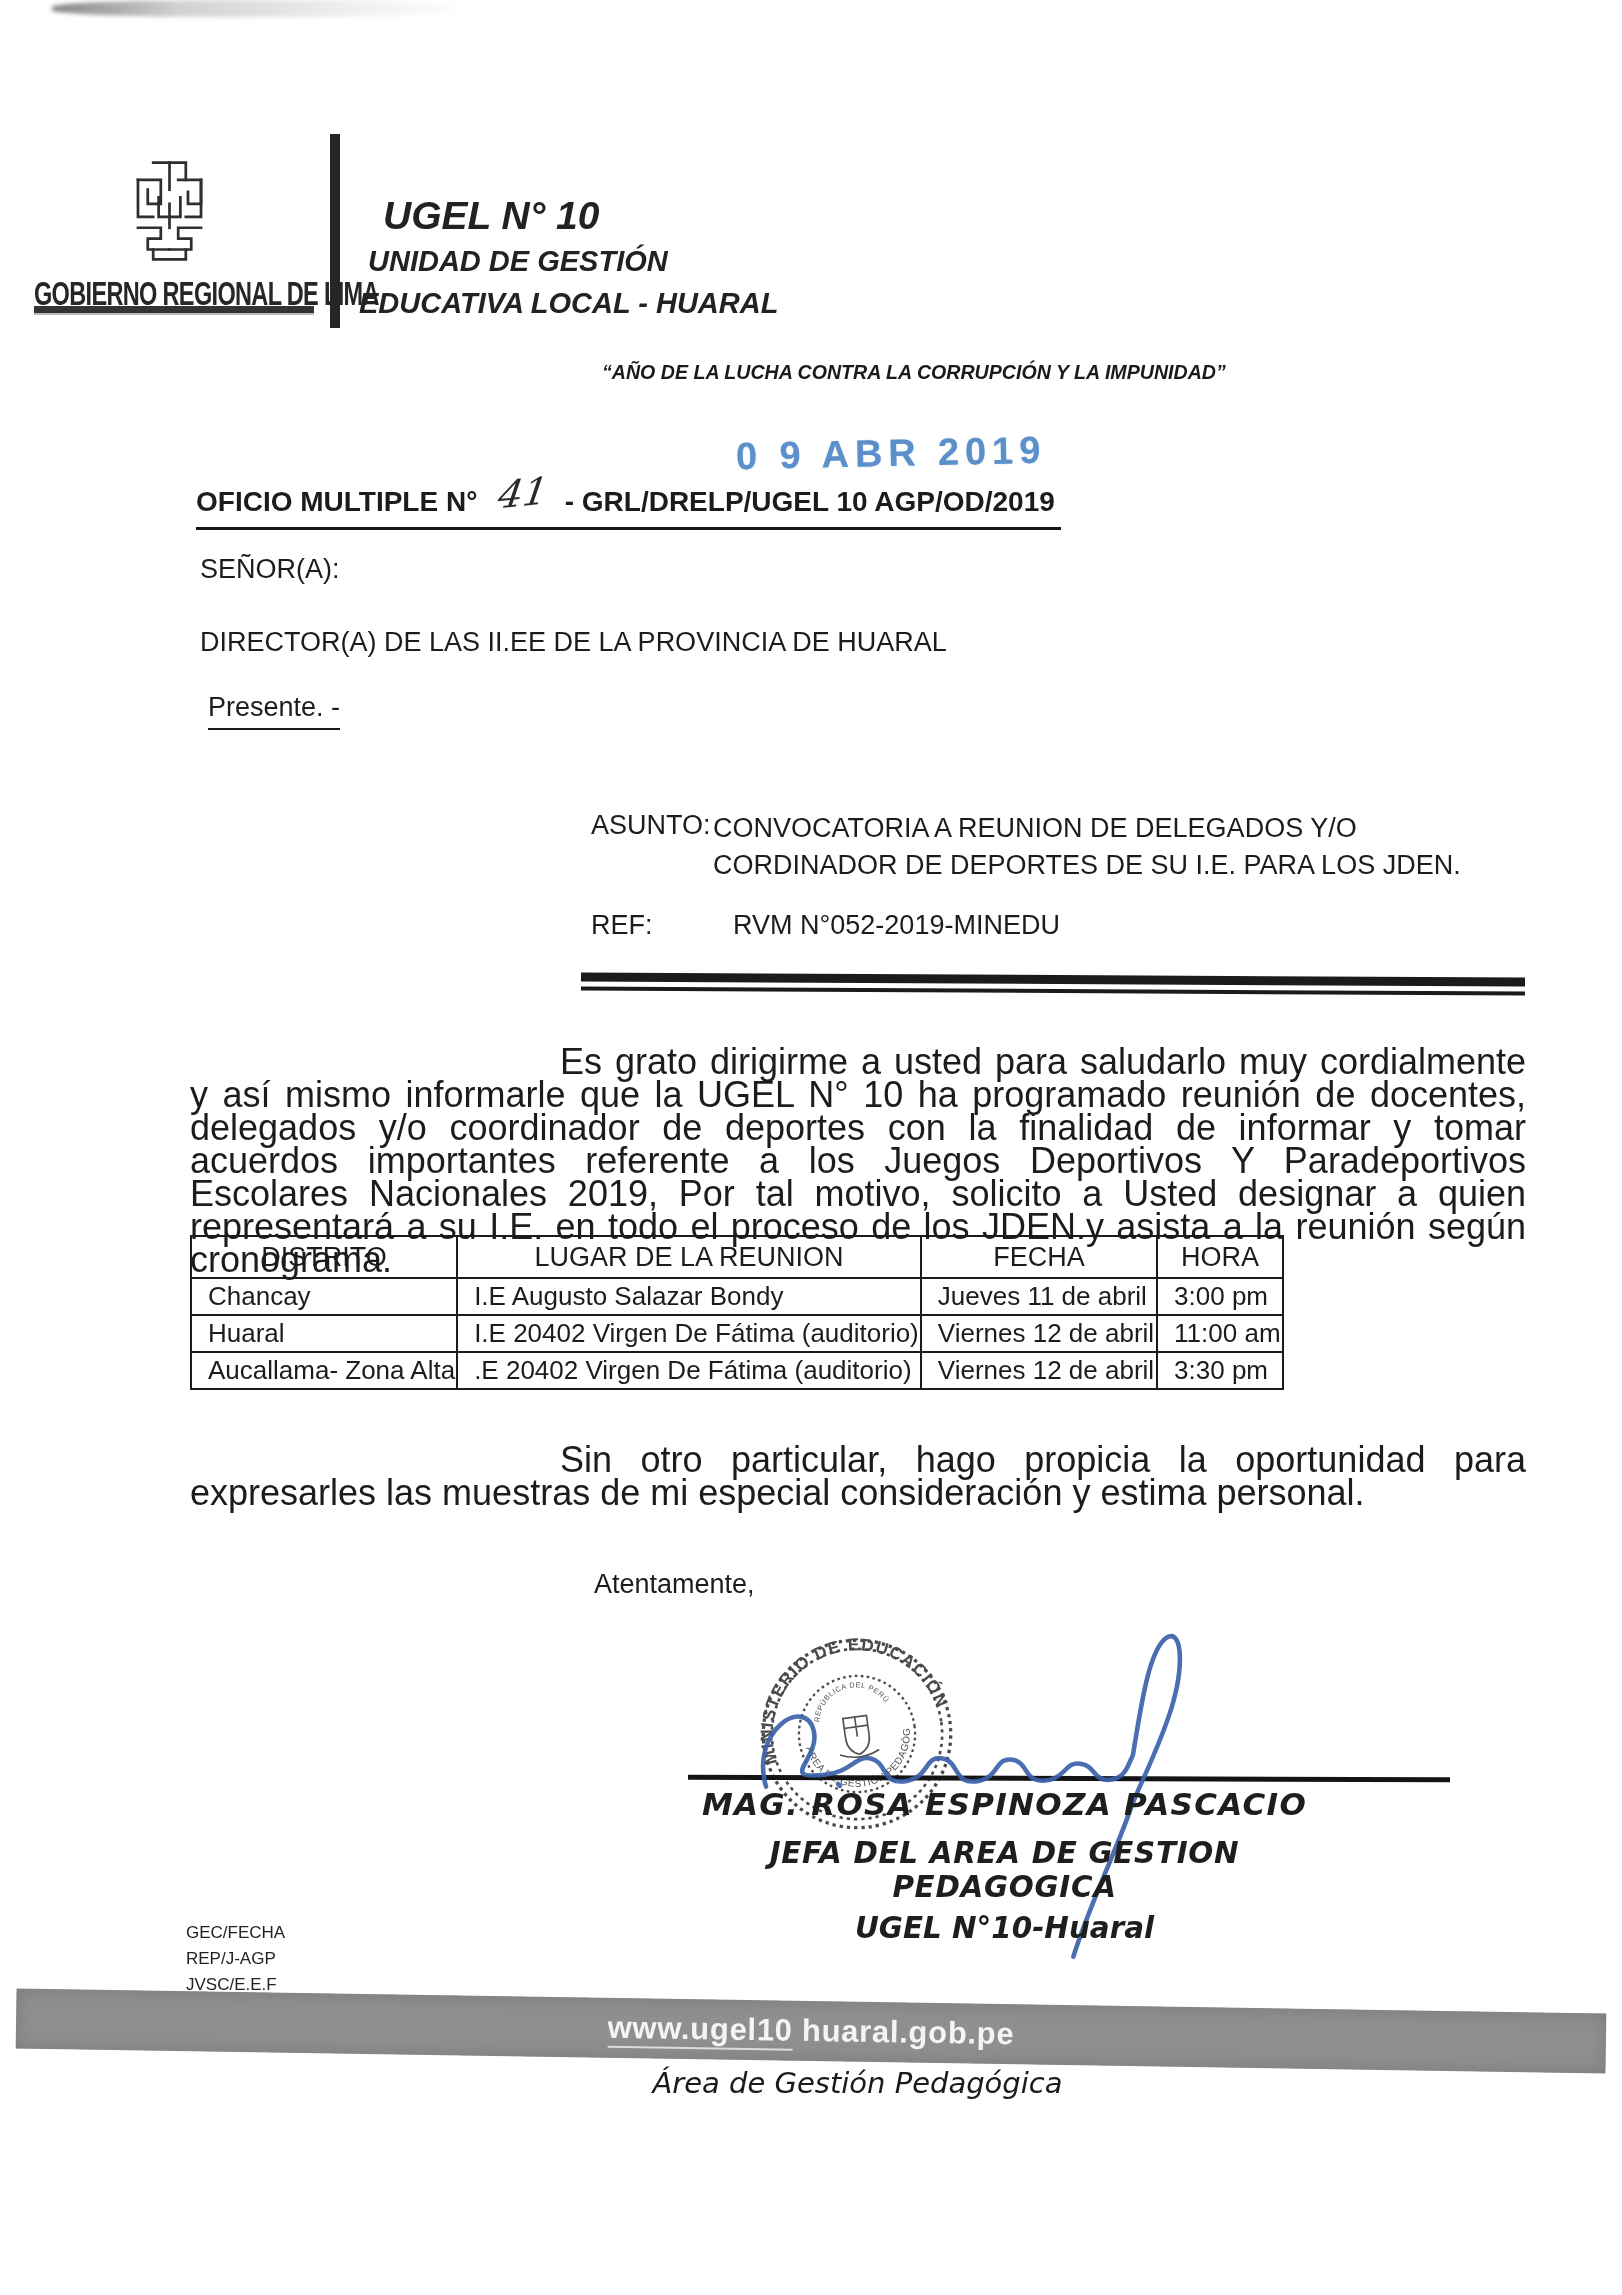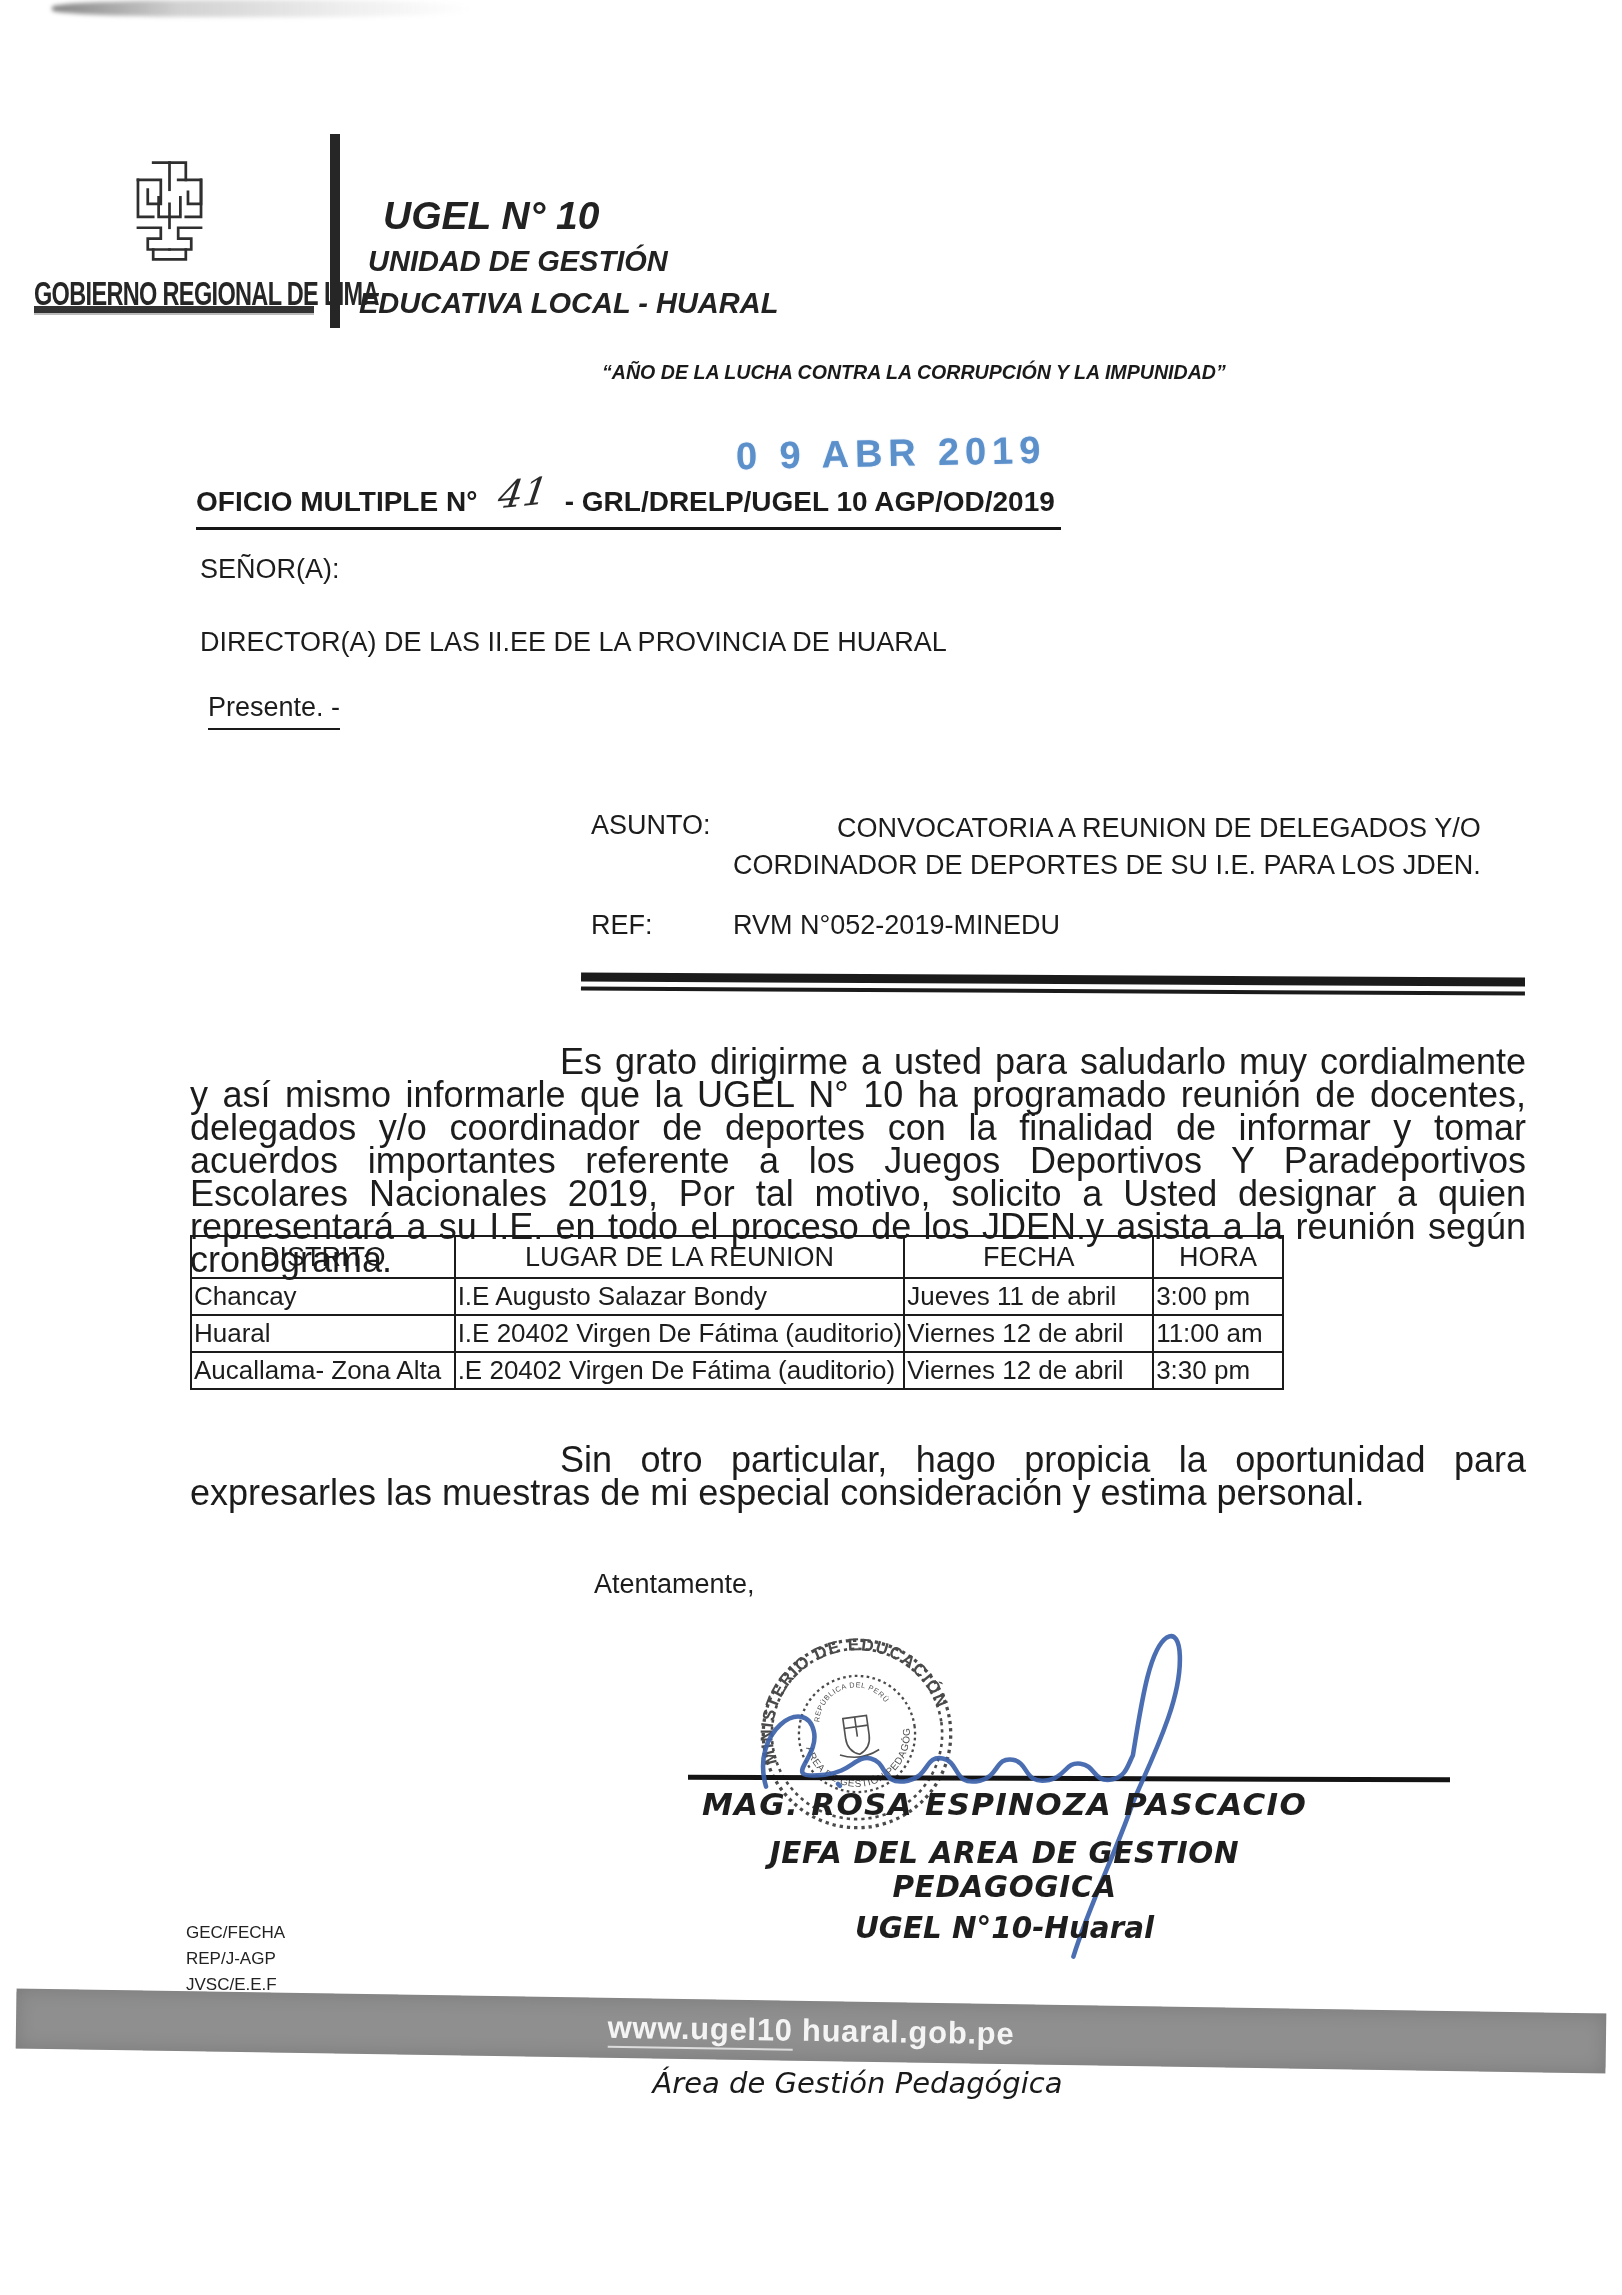--- a/index.html
+++ b/index.html
@@ -37,34 +37,34 @@
   .oficio{left:196px;top:476px;font-size:28px;font-weight:bold;white-space:nowrap;
     border-bottom:3.9px solid #161616;padding:0 6.5px 6.5px 0;}
   .oficio-num{display:inline-block;font-family:"DejaVu Serif", serif;font-weight:400;
     font-size:38px;font-style:italic;transform:skewX(-14deg) rotate(-6deg);
     margin:0 17px 0 22px;position:relative;top:-5.2px;color:#2a2a2a;}
   .salutation{left:200px;top:554px;font-size:27px;}
   .recipient{left:200px;top:627px;font-size:27px;}
   .presente{left:208px;top:692px;font-size:27px;border-bottom:2.6px solid #1a1a1a;
     padding-bottom:5px;}
   .subject-label{left:591px;top:810px;font-size:27px;}
-  .subject-lines{left:733px;top:810px;font-size:27px;line-height:37px;text-align:right;}
+  .subject-lines{left:713px;top:810px;font-size:27px;line-height:37px;}
   .ref-label{left:591px;top:910px;font-size:27px;}
   .ref-value{left:733px;top:910px;font-size:27px;}
   .divider{left:581px;top:975px;width:944px;transform:rotate(.3deg);}
   .divider .d1{height:8.5px;background:#1b1b1b;}
   .divider .d2{margin-top:5.9px;height:3.3px;background:#1b1b1b;}
   .para{width:1336px;font-size:36px;line-height:33px;text-align:justify;text-indent:370px;margin-top:39px;}
   .para1{left:190px;top:1006px;}
   .para2{left:190px;top:1404px;}
   
   .sched{left:190px;top:1235px;width:1094px;border-collapse:collapse;font-size:26px;}
   .sched th,.sched td{border:2.6px solid #1b1b1b;white-space:nowrap;}
   .sched th{height:38px;text-align:center;font-weight:400;font-size:27px;}
-  .sched td{height:33px;padding-left:2px;}
+  .sched td{height:33px;padding-left:16px;}
   .atentamente{left:594px;top:1569px;font-size:27px;}
   
   .seal{left:758px;top:1635px;width:198px;height:198px;transform:rotate(-8deg);opacity:.85;}
   .sign-line{left:688px;top:1776px;width:762px;height:4.6px;background:#141414;transform:rotate(.2deg);}
   .signature{left:717px;top:1590px;width:497px;height:380px;}
   .sig-block{left:674px;top:1786px;width:661px;text-align:center;
     font-family:"DejaVu Sans", sans-serif;font-style:italic;font-weight:bold;color:#1e1e1e;}
   .sig-name{font-size:31px;letter-spacing:1.3px;}
   .sig-title{font-size:29.4px;margin-top:14px;letter-spacing:0.7px;}
   .sig-org{font-size:29.4px;margin-top:6.5px;}

